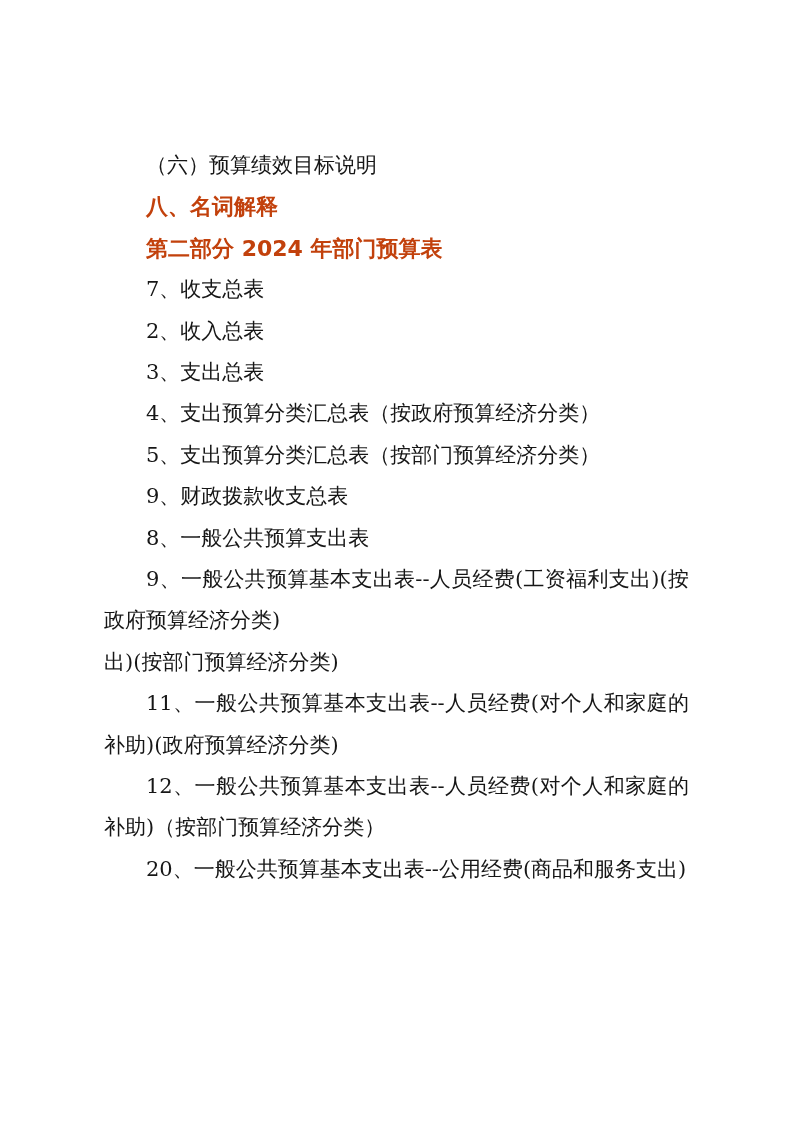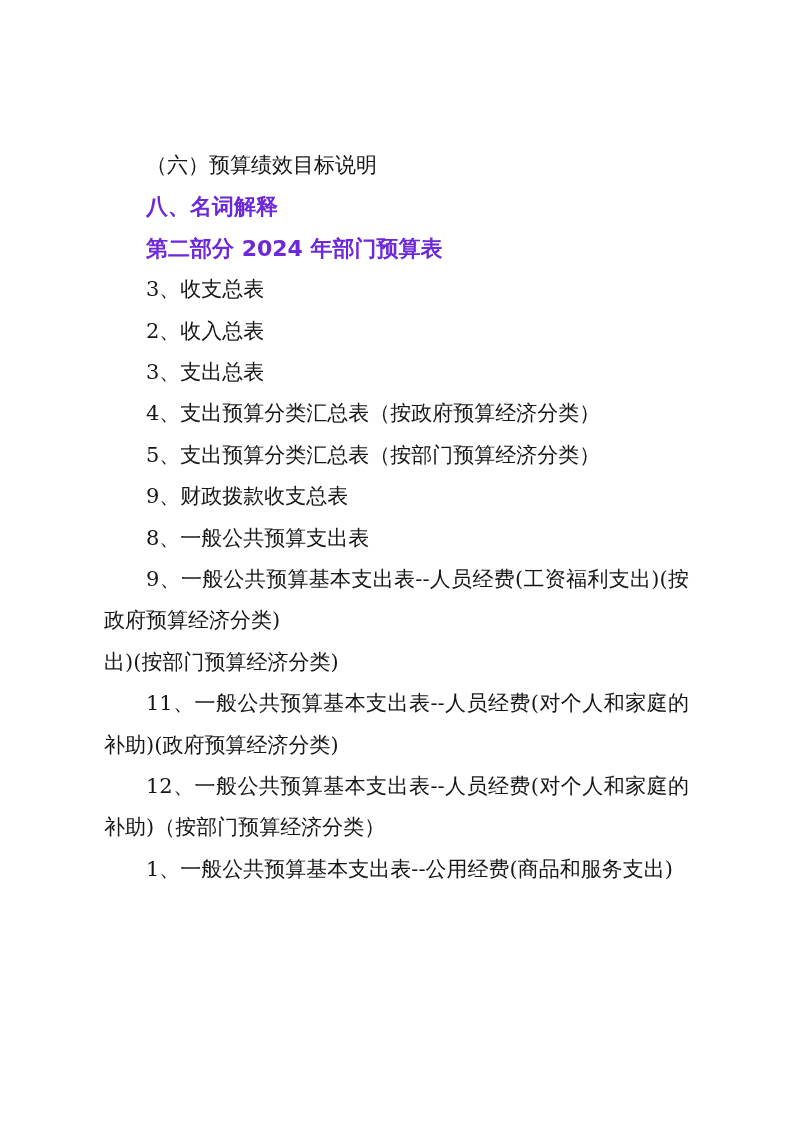--- a/index.html
+++ b/index.html
@@ -37,40 +37,40 @@
     white-space: normal;
     text-align: justify;
     text-align-last: justify;
     overflow: hidden;
     max-height: 41.4px;
   }
   .line.bold {
     font-family: "DejaVu Sans", "Liberation Sans", sans-serif;
     font-weight: bold;
     font-size: 22px;
-    color: #6d28d9;
+    color: #c2410c;
   }
 </style>
 </head>
 <body>
 
 <div class="page">
   <div class="doc-content">
       <div class="line indent">（六）预算绩效目标说明</div>
       <div class="line bold indent">八、名词解释</div>
       <div class="line bold indent">第二部分 2024 年部门预算表</div>
-      <div class="line indent">3、收支总表</div>
+      <div class="line indent">7、收支总表</div>
       <div class="line indent">2、收入总表</div>
       <div class="line indent">3、支出总表</div>
       <div class="line indent">4、支出预算分类汇总表（按政府预算经济分类）</div>
       <div class="line indent">5、支出预算分类汇总表（按部门预算经济分类）</div>
       <div class="line indent">9、财政拨款收支总表</div>
       <div class="line indent">8、一般公共预算支出表</div>
       <div class="line indent fill">9、一般公共预算基本支出表--人员经费(工资福利支出)(按</div>
       <div class="line">政府预算经济分类)</div>
       <div class="line">出)(按部门预算经济分类)</div>
       <div class="line indent fill">11、一般公共预算基本支出表--人员经费(对个人和家庭的</div>
       <div class="line">补助)(政府预算经济分类)</div>
       <div class="line indent fill">12、一般公共预算基本支出表--人员经费(对个人和家庭的</div>
       <div class="line">补助)（按部门预算经济分类）</div>
-      <div class="line indent">1、一般公共预算基本支出表--公用经费(商品和服务支出)</div>
+      <div class="line indent">20、一般公共预算基本支出表--公用经费(商品和服务支出)</div>
     </div>
 </div>
 
 </body></html>

